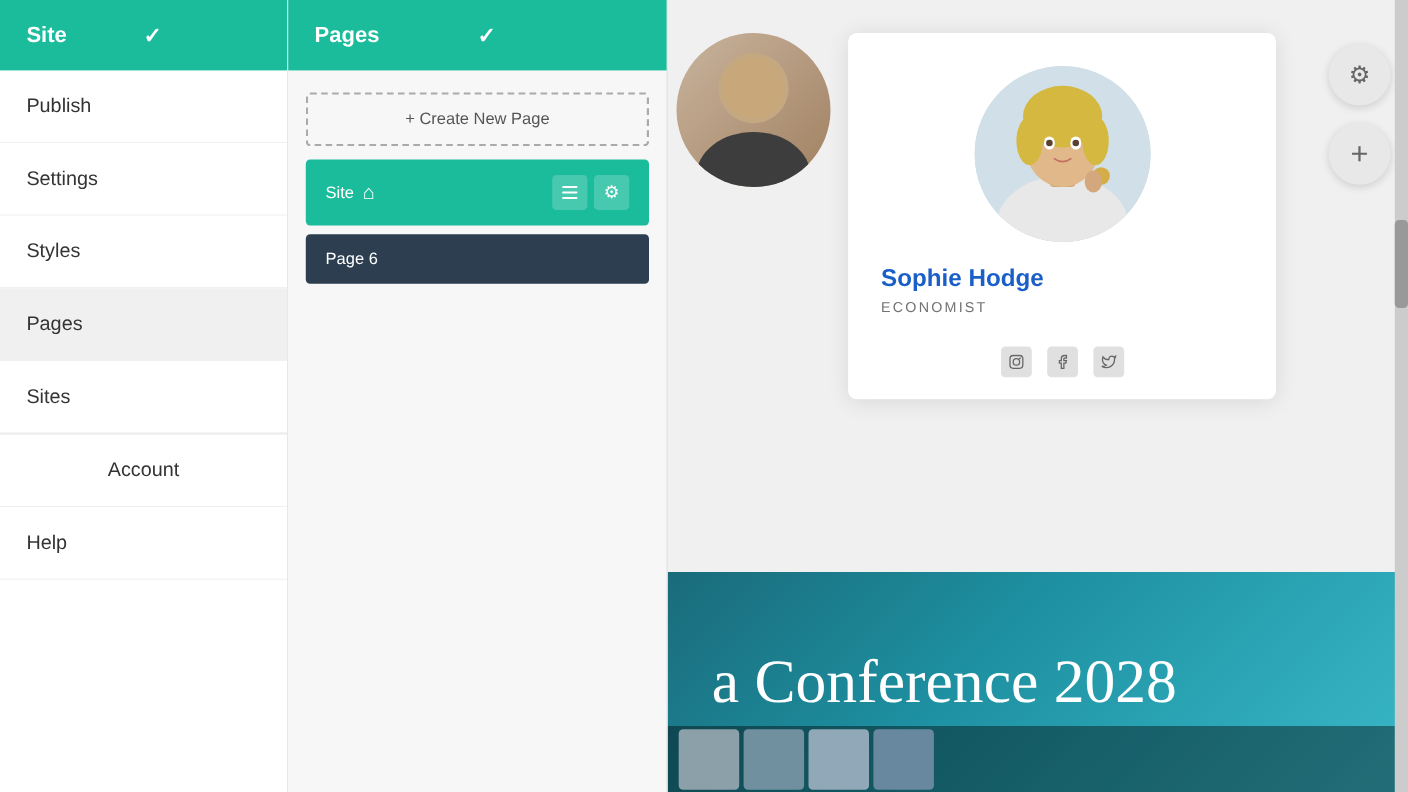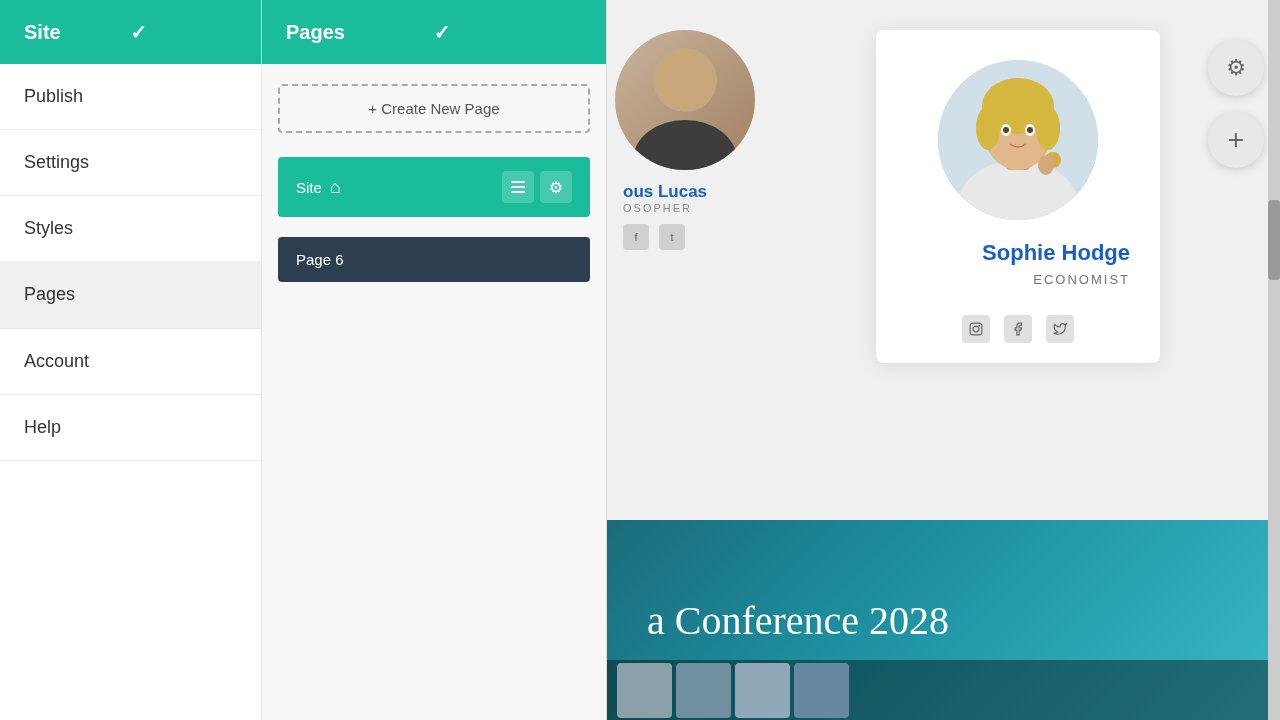--- a/index.html
+++ b/index.html
@@ -51,20 +51,21 @@
       border-bottom: 1px solid #f0f0f0;
     }
 
     .sidebar-item.active {
       background: #f0f0f0;
       font-weight: 500;
     }
 
     .sidebar-bottom {
       border-top: 1px solid #e5e5e5;
+      text-align: center;
     }
 
     
     .pages-panel {
       width: 345px;
       height: 720px;
       background: #f7f7f7;
       display: flex;
       flex-direction: column;
       flex-shrink: 0;
@@ -88,21 +89,21 @@
 
     .pages-header .check-icon {
       color: #fff;
       font-size: 20px;
     }
 
     .pages-content {
       padding: 20px 16px;
       display: flex;
       flex-direction: column;
-      gap: 20px;
+      gap: 8px;
     }
 
     .create-new-page {
       border: 2px dashed #aaa;
       border-radius: 4px;
       padding: 14px;
       text-align: center;
       color: #555;
       font-size: 15px;
       cursor: pointer;
@@ -167,22 +168,22 @@
       position: relative;
       width: 100%;
       height: 100%;
     }
 
     .team-card {
       background: #fff;
       border-radius: 8px;
       box-shadow: 0 2px 20px rgba(0,0,0,0.1);
       padding: 30px 30px 20px;
-      width: 284px;
-      text-align: right;
+      width: 389px;
+      text-align: left;
       margin-right: 40px;
     }
 
     .team-avatar {
       width: 160px;
       height: 160px;
       border-radius: 50%;
       background: linear-gradient(135deg, #c8d8e0 0%, #b0c8d5 100%);
       margin: 0 auto 20px;
       overflow: hidden;
@@ -304,21 +305,21 @@
       position: absolute;
       bottom: 0;
       left: 0;
       right: 0;
       height: 60px;
       background: rgba(0,0,0,0.2);
     }
 
     .conference-title {
       color: #fff;
-      font-size: 40px;
+      font-size: 56px;
       font-family: Georgia, serif;
       font-weight: 300;
       position: relative;
       z-index: 1;
     }
   </style>
 </head>
 <body>
 
 <div class="sidebar">
@@ -331,20 +332,23 @@
       <span>Publish</span>
     </div>
     <div class="sidebar-item">
       <span>Settings</span>
     </div>
     <div class="sidebar-item">
       <span>Styles</span>
     </div>
     <div class="sidebar-item active">
       <span>Pages</span>
+    </div>
+    <div class="sidebar-item">
+      <span>Sites</span>
     </div>
     <div class="sidebar-item sidebar-bottom">
       <span>Account</span>
     </div>
     <div class="sidebar-item">
       <span>Help</span>
     </div>
   </nav>
 </div>
 
@@ -391,28 +395,20 @@
     <div style="position:absolute;top:30px;left:0;width:155px;">
       <div style="width:140px;height:140px;border-radius:50%;margin:0 auto;overflow:hidden;background:linear-gradient(135deg,#c9b49e,#a08060);">
         <svg viewBox="0 0 140 140" width="140" height="140">
 
           <circle cx="70" cy="50" r="32" fill="#c4a882"></circle>
           <ellipse cx="70" cy="130" rx="52" ry="40" fill="#3d3d3d"></ellipse>
 
           <circle cx="70" cy="50" r="28" fill="#c8a87a"></circle>
           <rect x="55" y="60" width="30" height="15" rx="5" fill="#c8a87a"></rect>
         </svg>
-      </div>
-      <div style="margin-top:12px;padding-left:16px;">
-        <div style="color:#1a5fc8;font-size:17px;font-weight:700;">ous Lucas</div>
-        <div style="color:#888;font-size:11px;letter-spacing:2px;text-transform:uppercase;">OSOPHER</div>
-        <div style="display:flex;gap:10px;margin-top:10px;">
-          <span style="width:26px;height:26px;background:#d0d0d0;border-radius:4px;display:flex;align-items:center;justify-content:center;font-size:11px;color:#666;">f</span>
-          <span style="width:26px;height:26px;background:#d0d0d0;border-radius:4px;display:flex;align-items:center;justify-content:center;font-size:11px;color:#666;">t</span>
-        </div>
       </div>
     </div>
 
     <div class="team-card" style="position:absolute;top:30px;right:80px;">
       <div class="team-avatar avatar-sophie">
         <svg viewBox="0 0 160 160" width="160" height="160">
 
           <rect width="160" height="160" fill="#d0dfe8"></rect>
 
           <ellipse cx="80" cy="145" rx="60" ry="45" fill="#e8e8e8"></ellipse>

